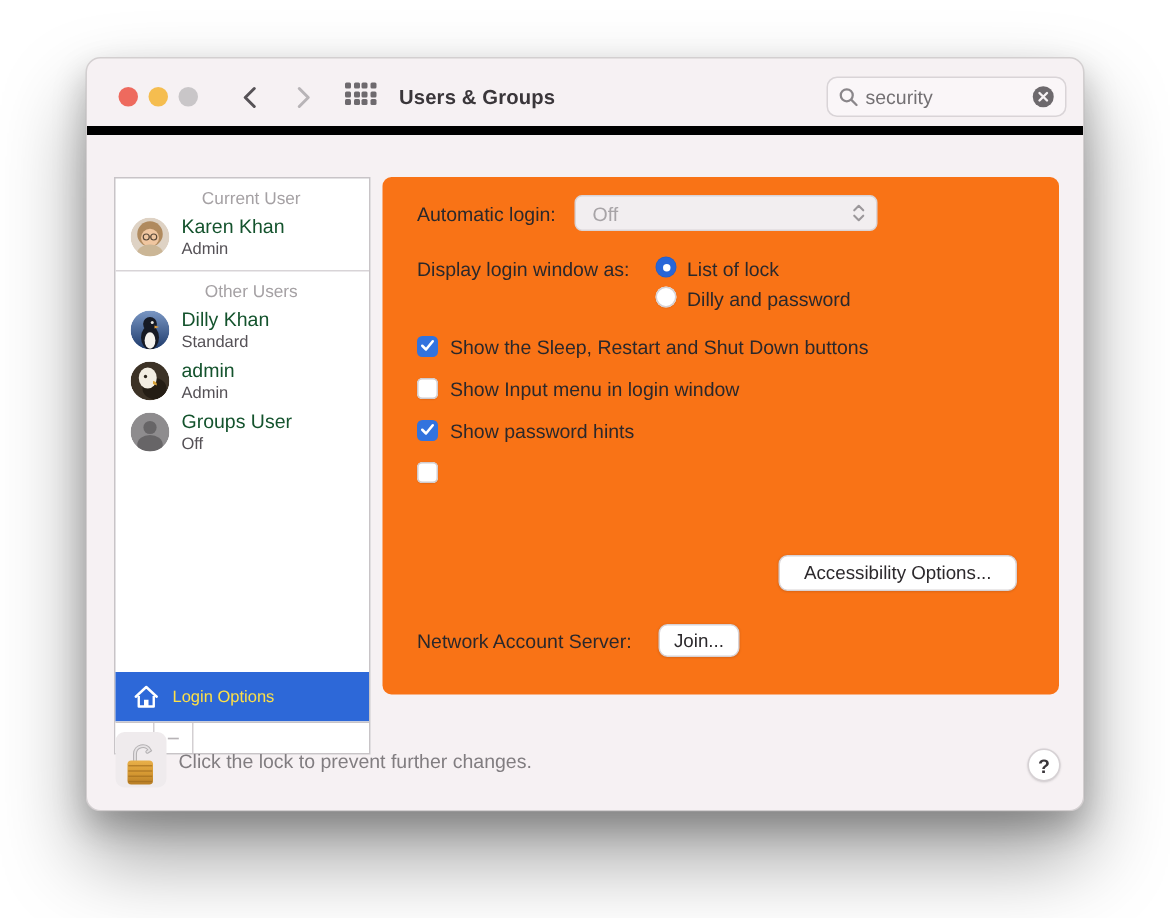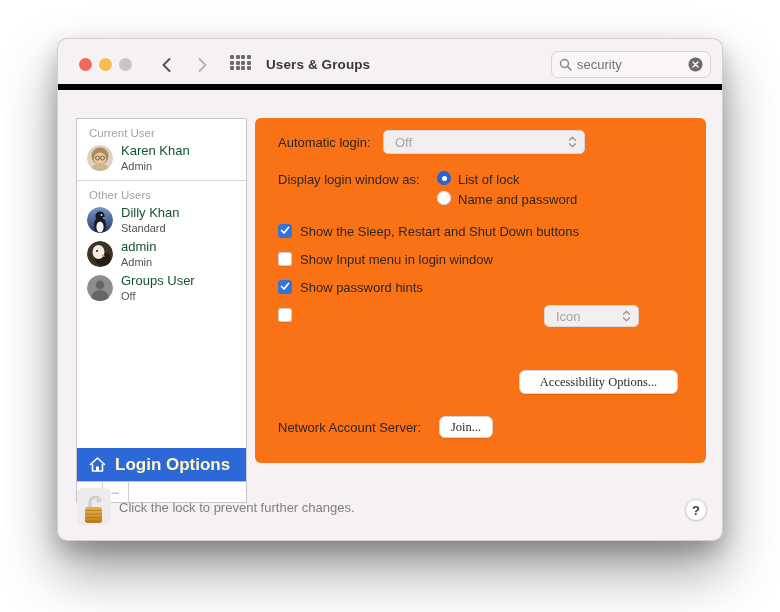--- a/index.html
+++ b/index.html
@@ -32,31 +32,31 @@
     background:#faf6f8; border:1px solid #d9d4d7; border-radius:7px;
     display:flex; align-items:center; padding:0 7px; }
   .search-field input { flex:1; border:none; outline:none; background:transparent;
     font-size:13px; color:#737073; font-family:"Liberation Sans", sans-serif; min-width:0; margin-left:5px; }
   .clear-btn { width:15px; height:15px; flex:0 0 auto; }
 
   
   .sidebar { position:absolute; left:18px; top:79px; width:171px; height:385px;
     background:#ffffff; border:1px solid #c8c4c7; display:flex; flex-direction:column; }
   .user-list { flex:1; overflow:hidden; }
-  .section-header { padding:8px 0 2px 12px; font-size:11.5px; color:#a5a1a4; }
+  .section-header { padding:8px 0 2px 12px; font-size:11.5px; color:#a5a1a4;text-align:center; }
   .user-row { display:flex; align-items:center; padding:4px 6px 4px 10px; height:34px; }
   .avatar { width:26px; height:26px; border-radius:50%; overflow:hidden; flex:0 0 auto; }
   .avatar svg { display:block; }
   .user-text { margin-left:8px; line-height:1.1; }
   .user-name { font-size:13px; color:#14532d; }
   .user-role { font-size:11px; color:#555156; margin-top:1px; }
   .side-divider { height:1px; background:#d8d4d7; margin-top:5px; }
   .login-options-row { height:33px; background:#2d68d8; display:flex; align-items:center;
     padding-left:11px; flex:0 0 auto; }
-  .login-options-row .label { color:#fef9c3; font-size:17px; font-weight:bold; margin-left:8px; }
+  .login-options-row .label { color:#fde047; font-size:11px; font-weight:normal; margin-left:8px; }
   .plusminus-bar { height:21px; border-top:1px solid #c8c4c7; display:flex; flex:0 0 auto;
     background:#ffffff; }
   .pm-btn { width:26px; display:flex; align-items:center; justify-content:center;
     border-right:1px solid #d3cfd2; font-size:15px; line-height:1; }
   .pm-add { color:#3c393c; } .pm-remove { color:#b7b3b6; }
 
   
   .main-panel { position:absolute; left:197px; top:79px; width:451px; height:345px;
     background:#f97316; border-radius:6px; }
   .lbl { position:absolute; font-size:13px; color:#2b282b; white-space:nowrap; }
@@ -73,21 +73,21 @@
     border-radius:50%; background:#ffffff; }
   .radio.off { background:#ffffff; box-shadow:inset 0 0 0 1px #d5d0d3, 0 0.5px 1px rgba(0,0,0,.1); }
 
   .checkbox { position:absolute; width:14px; height:14px; border-radius:3.5px; }
   .checkbox.checked { background:#3273de; }
   .checkbox.unchecked { background:#ffffff; box-shadow:inset 0 0 0 1px #d0cbce, 0 0.5px 1px rgba(0,0,0,.08); }
   .checkbox svg { display:block; margin:2px auto 0; }
 
   .push-btn { position:absolute; background:#ffffff; border:1px solid #d8d3d6; border-radius:6px;
     font-size:12.5px; color:#2c292c; display:flex; align-items:center; justify-content:center;
-    box-shadow:0 0.5px 1.5px rgba(0,0,0,.12); font-family:Liberation Serif, serif; }
+    box-shadow:0 0.5px 1.5px rgba(0,0,0,.12); font-family:Liberation Sans, sans-serif; }
   .btn-access { left:264px; top:252px; width:159px; height:24px; }
   .btn-join   { left:184px; top:298px; width:54px;  height:22px; }
 
   
   .lock-tile { position:absolute; left:19px; top:449px; width:34px; height:37px;
     background:#efebed; border-radius:6px; display:flex; align-items:flex-end; justify-content:center; }
   .lock-caption { position:absolute; left:61px; top:461px; font-size:13px; color:#817d80; }
   .help-btn { position:absolute; left:627px; top:460px; width:22px; height:22px;
     background:#ffffff; border:1px solid #d6d1d4; border-radius:50%;
     box-shadow:0 0.5px 1.5px rgba(0,0,0,.15); display:flex; align-items:center; justify-content:center;
@@ -246,47 +246,40 @@
       <svg width="11" height="14" viewBox="0 0 11 14">
         <path d="M2.5 5.2 L5.5 2.2 L8.5 5.2" fill="none" stroke="#9b979a" stroke-width="1.4" stroke-linecap="round" stroke-linejoin="round"></path>
         <path d="M2.5 8.8 L5.5 11.8 L8.5 8.8" fill="none" stroke="#9b979a" stroke-width="1.4" stroke-linecap="round" stroke-linejoin="round"></path>
       </svg>
     </div>
 
     <div class="lbl" style="left:23px; top:54px;">Display login window as:</div>
     <div class="radio on" style="left:182px; top:53px;"></div>
     <div class="lbl" style="left:203px; top:54px;">List of lock</div>
     <div class="radio off" style="left:182px; top:73px;"></div>
-    <div class="lbl" style="left:203px; top:74px;">Name and password</div>
+    <div class="lbl" style="left:203px; top:74px;">Dilly and password</div>
 
     <div class="checkbox checked" style="left:23px; top:106px;">
       <svg width="10" height="9" viewBox="0 0 10 9">
         <path d="M1.5 4.5 L4 7 L8.5 1.5" fill="none" stroke="#ffffff" stroke-width="1.7" stroke-linecap="round" stroke-linejoin="round"></path>
       </svg>
     </div>
     <div class="lbl" style="left:45px; top:106px;">Show the Sleep, Restart and Shut Down buttons</div>
 
     <div class="checkbox unchecked" style="left:23px; top:134px;"></div>
     <div class="lbl" style="left:45px; top:134px;">Show Input menu in login window</div>
 
     <div class="checkbox checked" style="left:23px; top:162px;">
       <svg width="10" height="9" viewBox="0 0 10 9">
         <path d="M1.5 4.5 L4 7 L8.5 1.5" fill="none" stroke="#ffffff" stroke-width="1.7" stroke-linecap="round" stroke-linejoin="round"></path>
       </svg>
     </div>
     <div class="lbl" style="left:45px; top:162px;">Show password hints</div>
 
     <div class="checkbox unchecked" style="left:23px; top:190px;"></div>
-    <div class="popup popup-icon">
-      <span class="value">Icon</span>
-      <svg width="11" height="14" viewBox="0 0 11 14">
-        <path d="M2.5 5.2 L5.5 2.2 L8.5 5.2" fill="none" stroke="#9b979a" stroke-width="1.4" stroke-linecap="round" stroke-linejoin="round"></path>
-        <path d="M2.5 8.8 L5.5 11.8 L8.5 8.8" fill="none" stroke="#9b979a" stroke-width="1.4" stroke-linecap="round" stroke-linejoin="round"></path>
-      </svg>
-    </div>
 
     <div class="push-btn btn-access">Accessibility Options...</div>
 
     <div class="lbl" style="left:23px; top:302px;">Network Account Server:</div>
     <div class="push-btn btn-join">Join...</div>
   </div>
 
   <div class="lock-tile">
     <svg width="28" height="32" viewBox="0 0 28 32">
       <defs>

